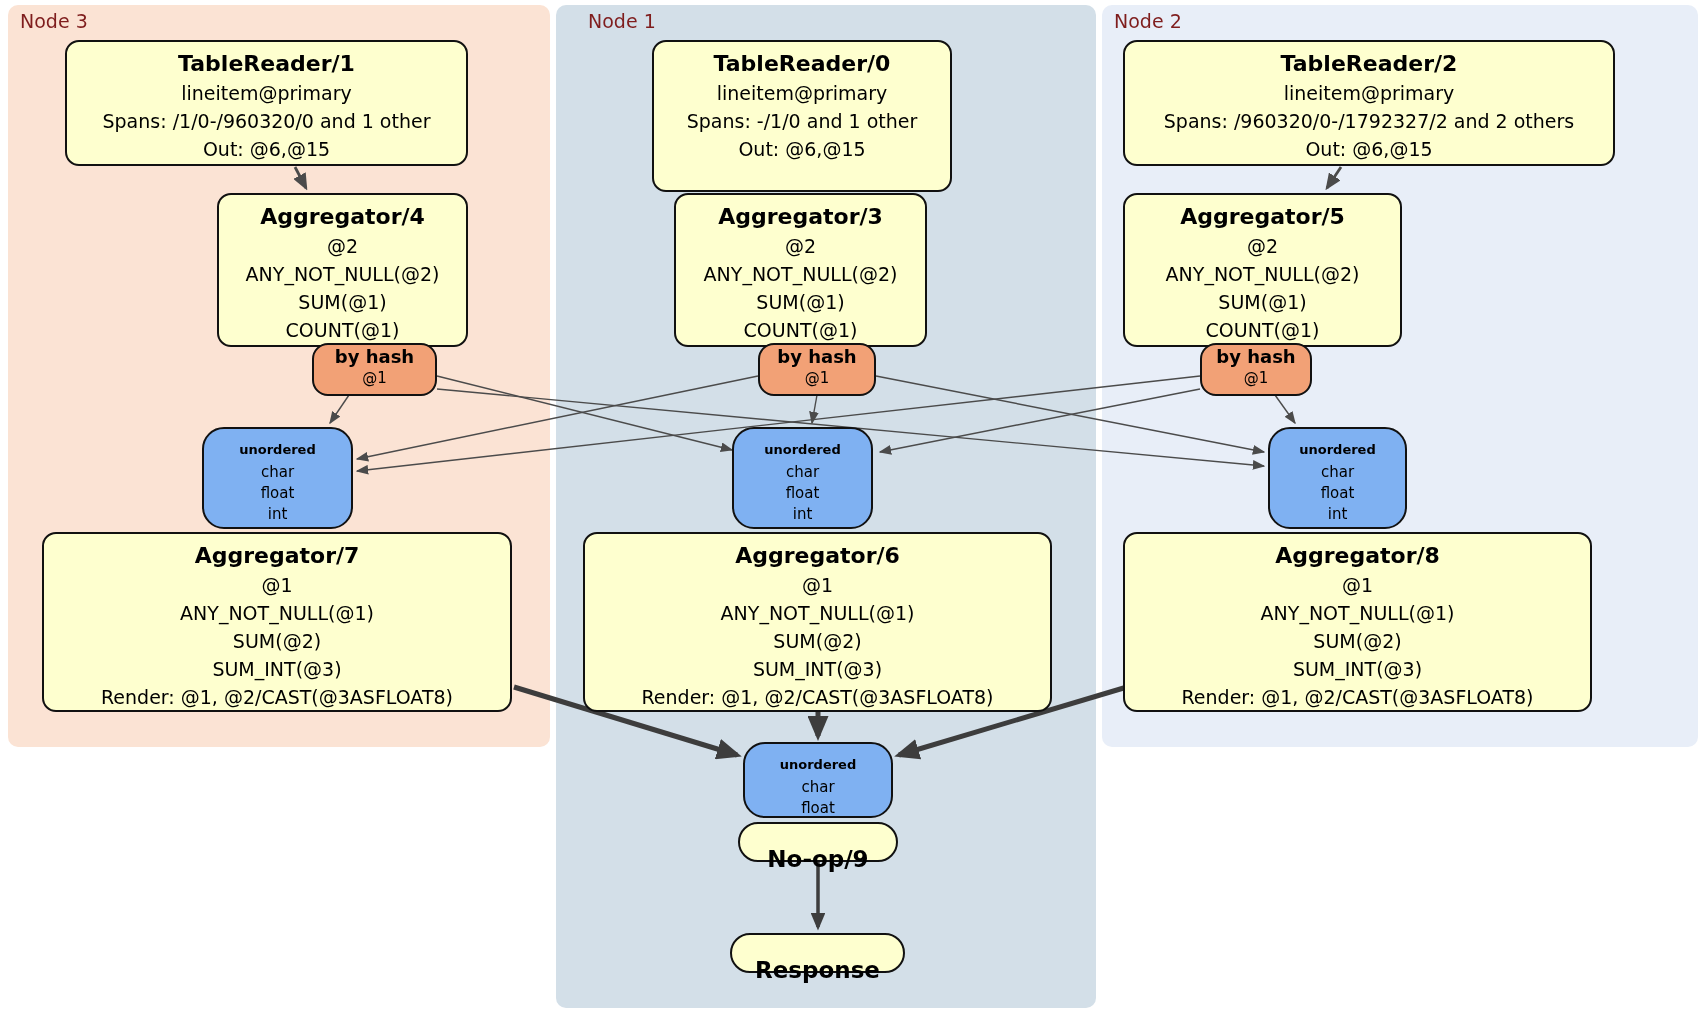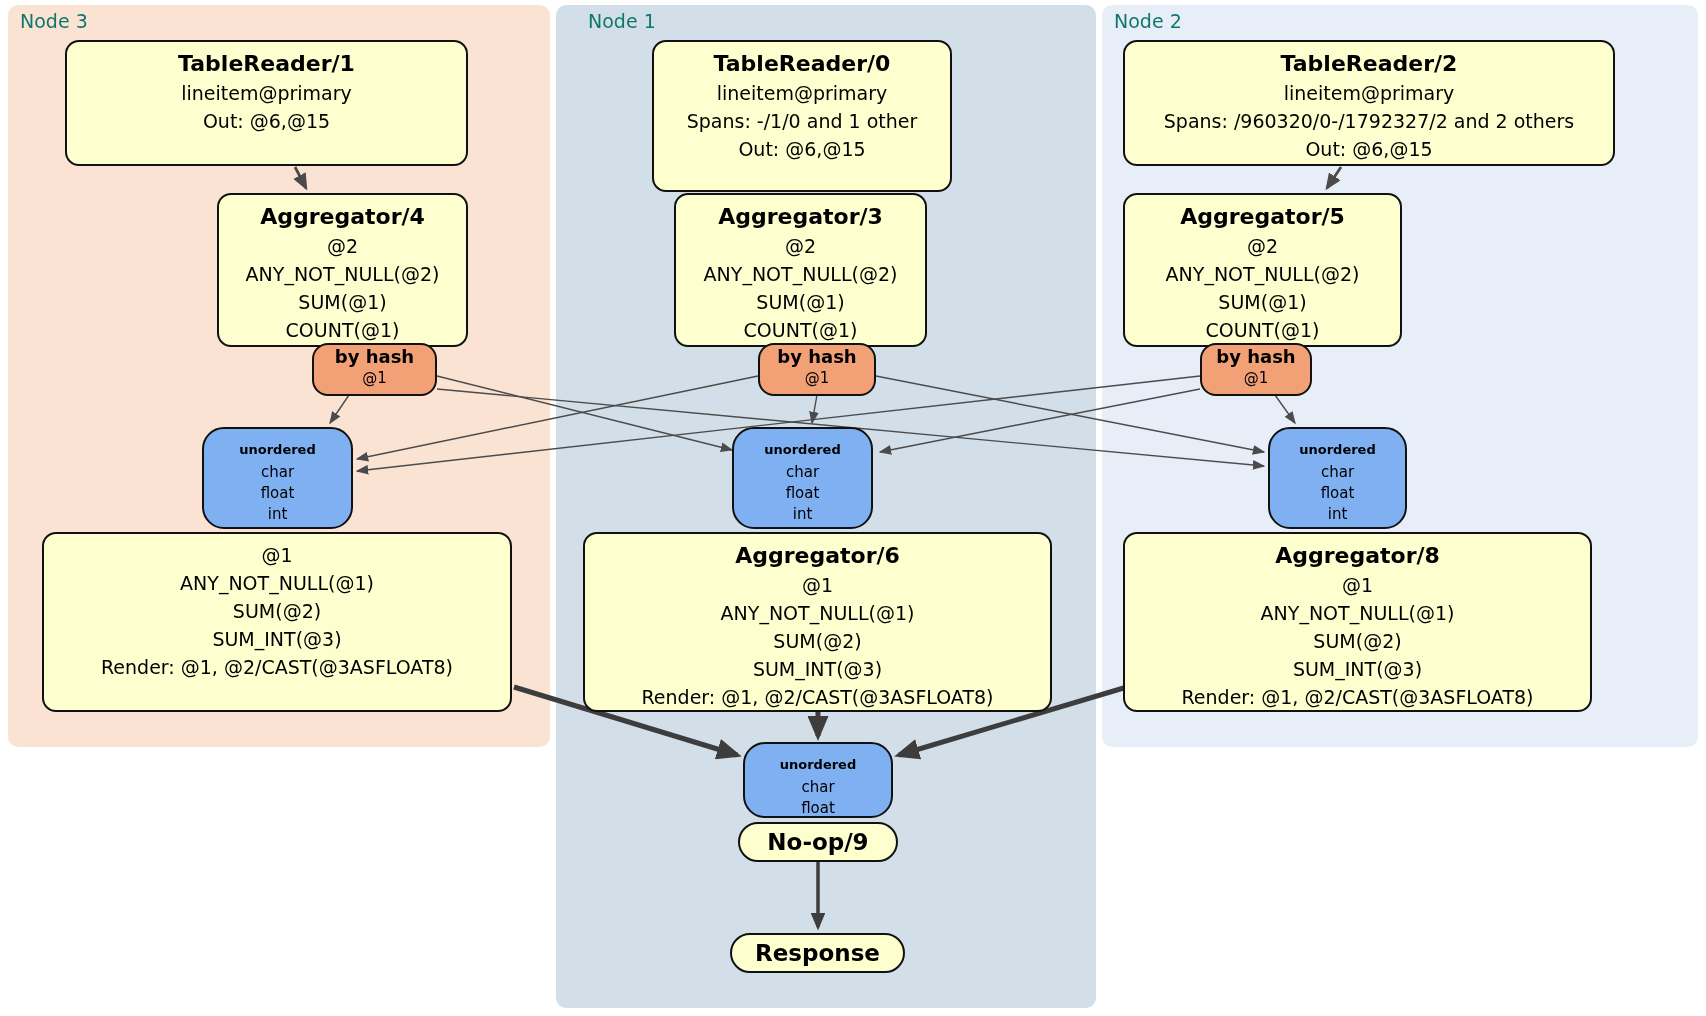--- a/index.html
+++ b/index.html
@@ -7,36 +7,36 @@
     --processor:#feffcf; --router:#f2a176; --sync:#7fb1f2;
     --border:#111111; --edge:#4b4b4b; --edgeThick:#3d3d3d; --text:#000000;
   }
   html,body{margin:0;padding:0;background:#ffffff;}
   #stage{
     position:relative; width:1706px; height:1016px; overflow:hidden;
     font-family:"DejaVu Sans","Liberation Sans",sans-serif; color:var(--text);
     background:#ffffff;
   }
   .panel{position:absolute; border-radius:10px;}
-  .panel-label{position:absolute; font-size:19px; color:#0f766e;}
+  .panel-label{position:absolute; font-size:19px; color:#7f1d1d;}
   #edges{position:absolute; left:0; top:0; z-index:2; pointer-events:none;}
   .box{
     position:absolute; z-index:3; box-sizing:border-box; text-align:center;
     background:var(--processor); border:2px solid var(--border);
     border-radius:14px; padding-top:7px; white-space:nowrap;
   }
   .box .t{font-weight:700; font-size:22px; line-height:30px;}
   .box .l{font-size:19px; line-height:28px;}
   .router{background:var(--router); border-radius:16px; padding-top:0;}
   .router .t{font-size:18px; line-height:24px;}
   .router .l{font-size:15px; line-height:18px;}
   .sync{background:var(--sync); border-radius:22px; padding-top:8px;}
   .sync .t{font-size:13px; line-height:25px;}
   .sync .l{font-size:15px; line-height:21px;}
-  .small-proc{border-radius:20px; padding-top:1px;}
+  .small-proc{border-radius:20px; padding-top:18px;}
   .small-proc .t{font-size:23px; line-height:34px;}
 </style>
 </head>
 <body>
 
 <div id="stage">
 
   <div class="panel" style="left:8px;top:5px;width:542px;height:742px;background:var(--panelNode3);"></div>
   <div class="panel" style="left:556px;top:5px;width:540px;height:1003px;background:var(--panelNode1);"></div>
   <div class="panel" style="left:1102px;top:5px;width:596px;height:742px;background:var(--panelNode2);"></div>
@@ -75,40 +75,42 @@
     <line x1="514" y1="687" x2="737" y2="755" style="stroke:var(--edgeThick);stroke-width:5;" marker-end="url(#ah-thick)"></line>
     <line x1="818" y1="712" x2="818" y2="736" style="stroke:var(--edgeThick);stroke-width:5;" marker-end="url(#ah-thick)"></line>
     <line x1="1127" y1="687" x2="899" y2="755" style="stroke:var(--edgeThick);stroke-width:5;" marker-end="url(#ah-thick)"></line>
 
     <line x1="818" y1="862" x2="818" y2="927" style="stroke:var(--edgeThick);stroke-width:3.5;" marker-end="url(#ah-thick)"></line>
   </svg>
 
   <div class="box" style="left:65px;top:40px;width:403px;height:126px;">
     <div class="t">TableReader/1</div>
     <div class="l">lineitem@primary</div>
+    <div class="l">Spans: /1/0-/960320/0 and 1 other</div>
     <div class="l">Out: @6,@15</div>
   </div>
   <div class="box" style="left:217px;top:193px;width:251px;height:154px;">
     <div class="t">Aggregator/4</div>
     <div class="l">@2</div>
     <div class="l">ANY_NOT_NULL(@2)</div>
     <div class="l">SUM(@1)</div>
     <div class="l">COUNT(@1)</div>
   </div>
   <div class="box router" style="left:312px;top:343px;width:125px;height:53px;">
     <div class="t">by hash</div>
     <div class="l">@1</div>
   </div>
   <div class="box sync" style="left:202px;top:427px;width:151px;height:102px;">
     <div class="t">unordered</div>
     <div class="l">char</div>
     <div class="l">float</div>
     <div class="l">int</div>
   </div>
   <div class="box" style="left:42px;top:532px;width:470px;height:180px;">
+    <div class="t">Aggregator/7</div>
     <div class="l">@1</div>
     <div class="l">ANY_NOT_NULL(@1)</div>
     <div class="l">SUM(@2)</div>
     <div class="l">SUM_INT(@3)</div>
     <div class="l">Render: @1, @2/CAST(@3ASFLOAT8)</div>
   </div>
 
   <div class="box" style="left:652px;top:40px;width:300px;height:152px;">
     <div class="t">TableReader/0</div>
     <div class="l">lineitem@primary</div>

